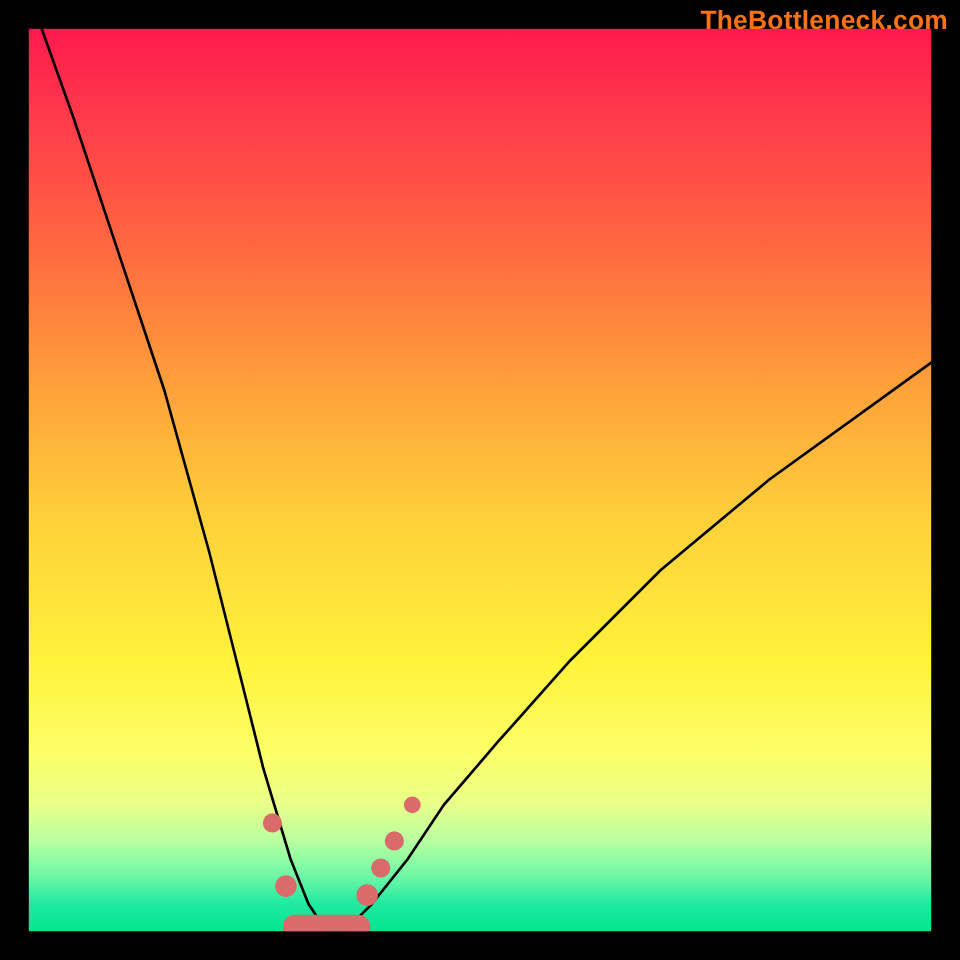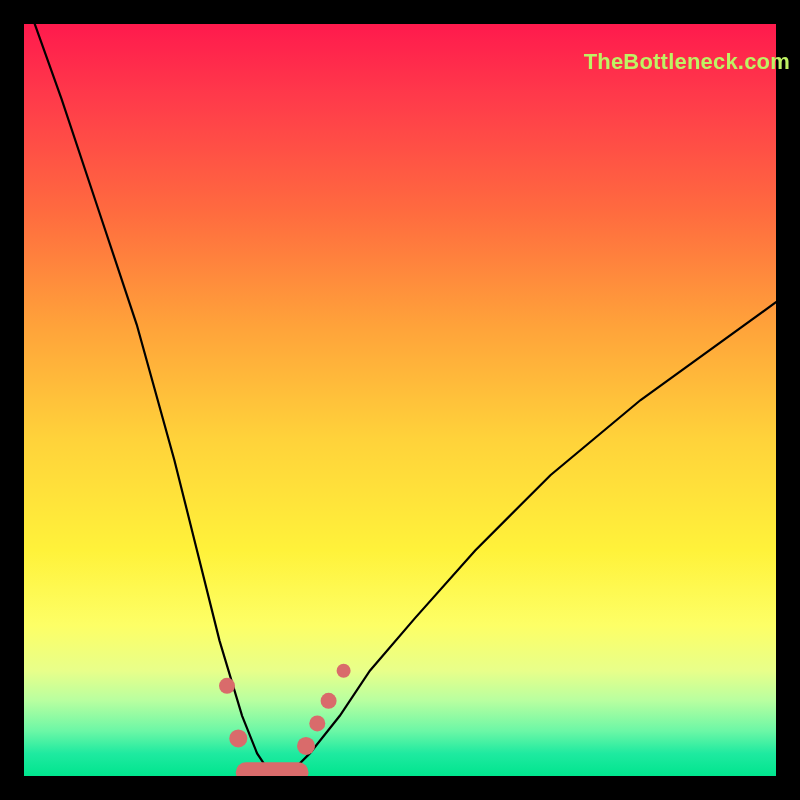--- a/index.html
+++ b/index.html
@@ -31,23 +31,22 @@
       #00e58e 100%
     );
   }
   .watermark {
     position: absolute;
     top: 4px;
     right: 10px;
     font-family: Arial, Helvetica, sans-serif;
     font-size: 22px;
     font-weight: 600;
-    color: #bef264;
+    color: #f97316;
     letter-spacing: 0.2px;
-    margin-top: 45px;
   }
   svg.curve {
     position: absolute;
     left: 0;
     top: 0;
     width: 752px;
     height: 752px;
   }
   .curve-path {
     fill: none;

